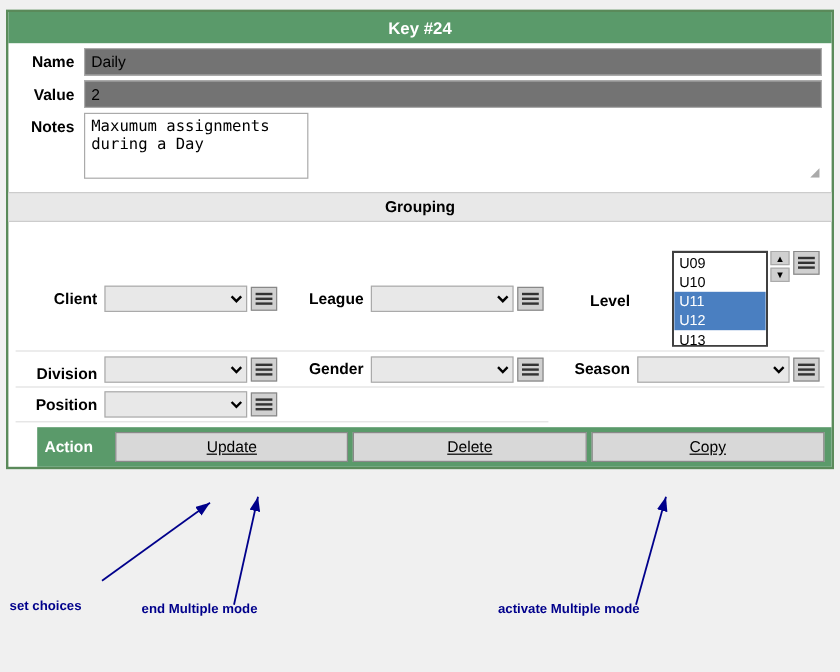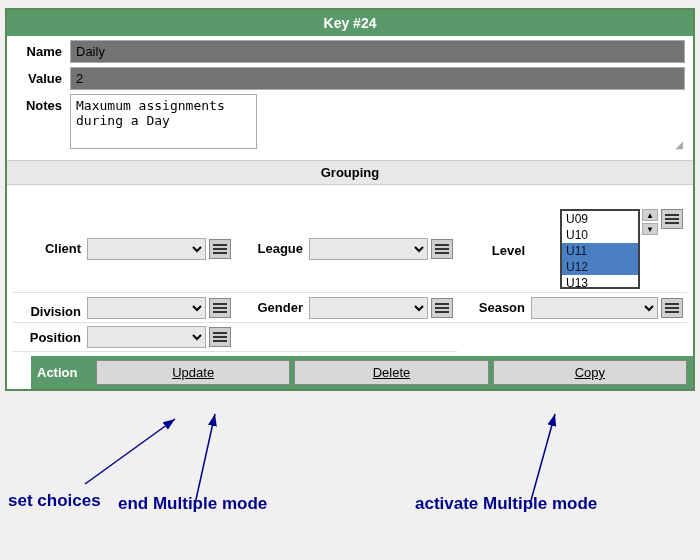--- a/index.html
+++ b/index.html
@@ -147,21 +147,21 @@
     
     .annotation-area {
       position: relative;
       height: 120px;
       background: #f0f0f0;
       overflow: visible;
     }
 
     .annotation-text {
       position: absolute;
-      font-size: 17px;
+      font-size: 11px;
       color: #00008b;
       font-weight: bold;
     }
 
     
     .arrows-svg {
       position: absolute;
       top: 0;
       left: 0;
       width: 700px;
@@ -235,21 +235,21 @@
       background: #fff;
     }
 
     .listbox-item {
       padding: 1px 4px;
       cursor: pointer;
     }
 
     .listbox-item.selected {
       background: #4a7fc1;
-      color: #0f172a;
+      color: #ffffff;
     }
   </style>
 </head>
 <body>
 
 <div class="main-container">
 
   <div class="title-bar">Key #24</div>
 
   <div class="form-section">

